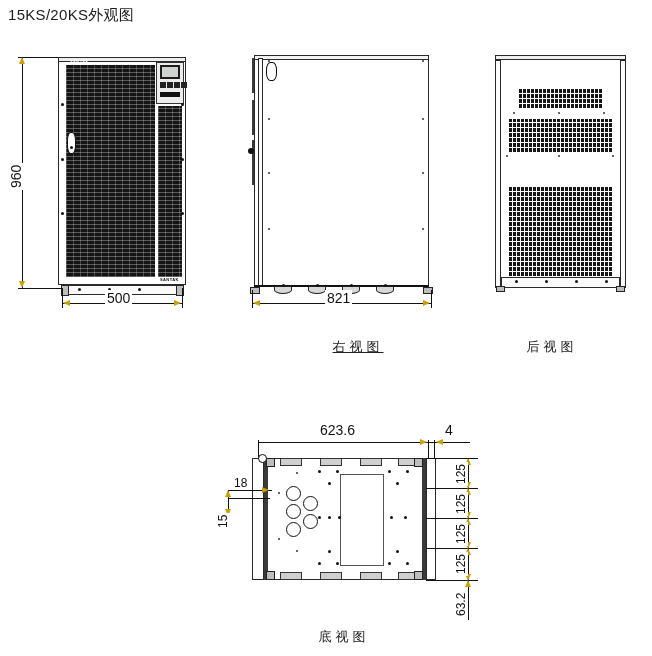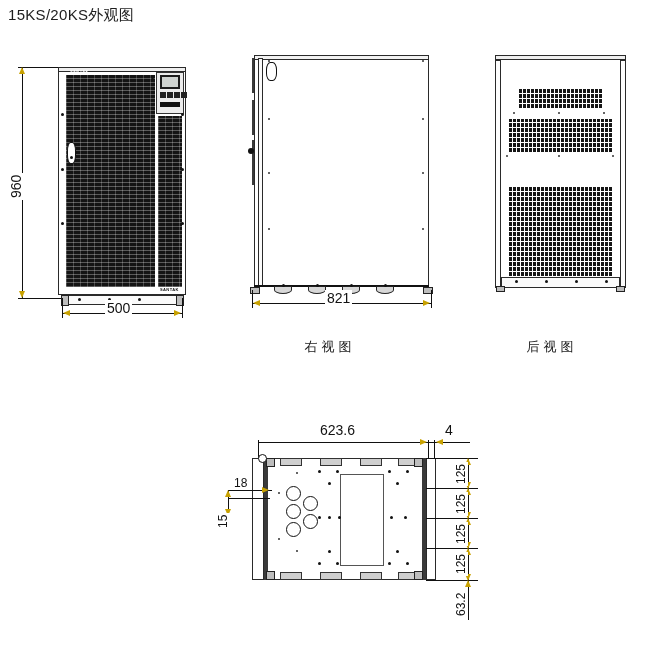--- a/index.html
+++ b/index.html
@@ -71,21 +71,21 @@
   .hole{position:absolute;box-sizing:border-box;border:1.5px solid #111;border-radius:50%;background:#fff;}
   .cut{position:absolute;box-sizing:border-box;border:1px solid #555;background:#fff;}
   .rail{position:absolute;background:#3a3a3a;}
   .tab{position:absolute;box-sizing:border-box;border:1px solid #333;background:#cfcfcf;}
 </style>
 </head>
 <body>
 
 <div class="title">15KS/20KS外观图</div>
 
-<div class="view" style="left:0;top:10px;width:220px;height:360px;">
+<div class="view" style="left:0;top:0;width:220px;height:360px;">
 
   <div class="extline h" style="left:18px;top:57px;width:45px;"></div>
   <div class="extline h" style="left:18px;top:288px;width:45px;"></div>
   <div class="dimline v" style="left:22px;top:57px;height:231px;"></div>
   <div class="arrow up" style="left:19px;top:57px;"></div>
   <div class="arrow down" style="left:19px;top:281px;"></div>
   <div class="dimtxt rot" style="left:8px;top:190px;">960</div>
 
   <div class="box" style="left:58px;top:57px;width:128px;height:228px;"></div>
   <div class="box" style="left:58px;top:57px;width:128px;height:5px;background:#efefef;"></div>
@@ -166,21 +166,21 @@
   <div class="foot" style="left:20px;top:287px;width:10px;height:7px;"></div>
   <div class="foot" style="left:193px;top:287px;width:10px;height:7px;"></div>
 
   <div class="extline v" style="left:22px;top:290px;height:18px;"></div>
   <div class="extline v" style="left:201px;top:290px;height:18px;"></div>
   <div class="dimline h" style="left:22px;top:303px;width:179px;"></div>
   <div class="arrow left" style="left:23px;top:300px;"></div>
   <div class="arrow right" style="left:193px;top:300px;"></div>
   <div class="dimtxt" style="left:95px;top:290px;">821</div>
 
-  <div class="vlabel" style="left:40px;top:338px;">右视图</div>
+  <div class="vlabel" style="left:68px;top:338px;text-decoration:underline;">右视图</div>
 </div>
 
 <div class="view" style="left:470px;top:0;width:182px;height:360px;">
 
   <div class="box" style="left:25px;top:55px;width:131px;height:233px;"></div>
   <div class="box" style="left:25px;top:55px;width:131px;height:5px;background:#efefef;"></div>
   <div class="box" style="left:25px;top:60px;width:6px;height:228px;background:#fdfdfd;"></div>
   <div class="box" style="left:150px;top:60px;width:6px;height:228px;background:#fdfdfd;"></div>
 
   <div class="perf" style="left:48px;top:89px;width:85px;height:20px;"></div>
@@ -293,13 +293,14 @@
   <div class="arrow down" style="left:265px;top:164px;"></div>
   <div class="dimtxt sm rot" style="left:254px;top:76px;">125</div>
   <div class="dimtxt sm rot" style="left:254px;top:106px;">125</div>
   <div class="dimtxt sm rot" style="left:254px;top:136px;">125</div>
   <div class="dimtxt sm rot" style="left:254px;top:166px;">125</div>
 
   <div class="dimline v" style="left:268px;top:170px;height:40px;"></div>
   <div class="arrow up" style="left:265px;top:170px;"></div>
   <div class="dimtxt sm rot" style="left:254px;top:208px;">63.2</div>
 
+  <div class="vlabel" style="left:84px;top:218px;">底视图</div>
 </div>
 
 </body></html>

